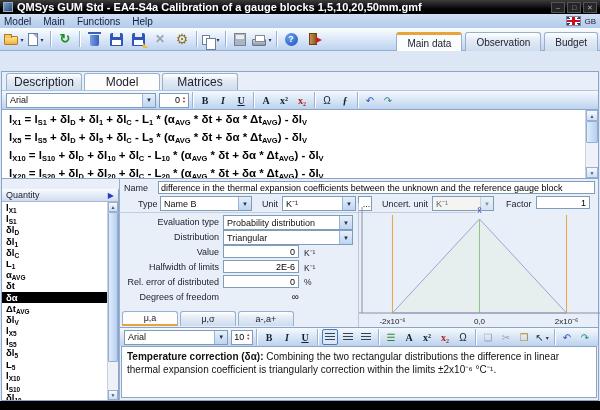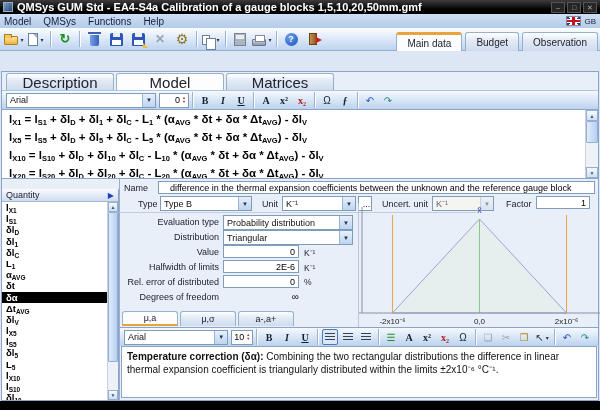--- a/index.html
+++ b/index.html
@@ -83,21 +83,21 @@
   .namerow { position:absolute; top:51px; left:0; width:600px; height:20px; }
   .namerow .lbl { position:absolute; left:9px; top:4px; font-size:10px; color:#223; }
   .namerow input { position:absolute; left:46px; top:2px; width:549px; height:16px;
     border:1px solid #7f9db9; font-size:10px; padding:0 3px; font-family:inherit; color:#111; }
 
   
   .frame { position:absolute; top:71px; left:1px; width:598px; height:330px;
     background:#e9eff9; border:1px solid #8ca4c8; }
 
   .modeltabs { position:absolute; top:1px; left:4px; display:flex; gap:2px; }
-  .dtab { height:17px; width:108px; font-size:15px; color:#223; display:flex; align-items:center; justify-content:center;
+  .dtab { height:17px; width:76px; font-size:12px; color:#223; display:flex; align-items:center; justify-content:center;
     border:1px solid #97b0cc; border-bottom:none; border-radius:3px 3px 0 0;
     background:linear-gradient(#ffffff,#e3ebf5 40%,#cfdcee); }
   .dtab.active { background:#fdfdfd; }
 
   .fmtoolbar { position:absolute; top:18px; left:0; width:596px; height:19px;
     background:linear-gradient(#f5f9fe,#d9e6f6 50%,#bcd2ee); border-top:1px solid #aec4e0;
     display:flex; align-items:center; padding:0 4px; }
   .combo { height:15px; background:#fff; border:1px solid #7f9db9; display:flex; align-items:center;
     font-size:9px; color:#111; position:relative; padding-left:3px; }
   .combo .arrowbtn { margin-left:auto; width:13px; height:13px; background:linear-gradient(#e8f0fb,#bcd4f2);
@@ -139,21 +139,21 @@
   .q-item { height:11.2px; line-height:11.2px; font-size:9.5px; font-weight:bold; color:#000; padding-left:4px; white-space:nowrap; }
   .q-item sub { font-size:6.5px; font-weight:bold; }
   .q-item.selected { background:#000; color:#fff; }
   .qscroll { position:absolute; top:13px; right:0; width:11px; bottom:0; background:#eef1f8; border-left:1px solid #c8d0dc; }
 
   
   .detail { position:absolute; top:107px; left:117px; right:0; bottom:0; background:#e9eff9; border-left:1px solid #98aecb; }
   .drow-name { position:absolute; top:2px; left:0; right:0; height:14px; }
   .drow-name .lbl { position:absolute; left:4px; top:2px; font-size:9px; color:#223; }
   .drow-name input { position:absolute; left:38px; top:0; right:3px; height:13px; border:1px solid #7f9db9;
-    font-size:9px; padding:0 11px; font-family:inherit; }
+    font-size:9px; padding:0 2px; font-family:inherit; }
   .typerow { position:absolute; top:17px; left:0; right:0; height:15px; font-size:9px; color:#223; }
   .typerow .lbl { position:absolute; top:3px; }
   .hline { position:absolute; top:33px; left:0; width:356px; border-top:1px solid #c4cee0; }
 
   .formarea { position:absolute; top:36px; left:0; width:237px; height:96px; }
   .frow { position:absolute; left:0; height:14px; width:237px; font-size:9px; color:#223; }
   .frow .flbl { position:absolute; left:0; top:2px; width:99px; text-align:right; }
   .frow .fcombo { position:absolute; left:103px; top:0; width:130px; }
   .frow .finput { position:absolute; left:103px; top:0; width:76px; height:13px; border:1px solid #7f9db9;
     font-size:9px; text-align:right; padding:0 3px; font-family:inherit; }
@@ -188,21 +188,21 @@
     <span class="wctrl">
         <span class="wbtn">–</span>
         <span class="wbtn">□</span>
         <span class="wbtn">✕</span>
       </span>
   </div>
 
   <div class="menubar">
     <span style="display:flex;">
         <span class="menu-item">Model</span>
-        <span class="menu-item">QMSys</span>
+        <span class="menu-item">Main</span>
         <span class="menu-item">Functions</span>
         <span class="menu-item">Help</span>
       </span>
     <span class="menubar-right">
       <span class="flag"></span>
       <span class="langtxt">GB</span>
     </span>
   </div>
 
   <div class="toolbar">
@@ -254,22 +254,22 @@
           <span class="glyph">?</span>
         </span>
         <span class="tb icon-exit">
           <span class="ic"></span>
         </span>
       </span>
   </div>
 
   <div class="maintabs">
       <span class="mtab active">Main data</span>
+      <span class="mtab">Observation</span>
       <span class="mtab">Budget</span>
-      <span class="mtab">Observation</span>
     </div>
 
 
   <div class="frame">
     <div class="modeltabs">
         <span class="dtab">Description</span>
         <span class="dtab active">Model</span>
         <span class="dtab">Matrices</span>
       </div>
 
@@ -371,21 +371,21 @@
     </div>
 
     <div class="detail">
       <div class="drow-name">
         <span class="lbl">Name</span>
         <input value="difference in the thermal expansion coefficients between the unknown and the reference gauge block" style="">
       </div>
       <div class="typerow">
         <span class="lbl" style="left:18px;">Type</span>
         <span class="combo" style="position:absolute; left:40px; top:0; width:92px;">
-          <span>Type B</span>
+          <span>Name B</span>
           <span class="arrowbtn">▼</span>
         </span>
         <span class="lbl" style="left:142px;">Unit</span>
         <span class="combo" style="position:absolute; left:162px; top:0; width:74px;">
           <span>K⁻¹</span>
           <span class="arrowbtn">▼</span>
         </span>
         <span class="combo" style="position:absolute; left:238px; top:0; width:14px; justify-content:center;">
             <span>...</span>
           </span>
@@ -523,17 +523,17 @@
             <span class="fbtn">
               <span class="blue">↶</span>
             </span>
             <span class="fbtn">
               <span class="teal">↷</span>
             </span>
           </span>
       </div>
 
       <div class="notearea">
-        <b>Temperature correction (δα):</b><span> Combining the two rectangular distributions the difference in linear thermal expansion coefficient is triangularly distributed within the limits  ±2x10⁻⁶ °C⁻¹.</span>
+        <b>Temperature correction (δα):</b><span> Combining the two rectangular distributions the difference in linear thermal expansion coefficient is triangularly correction within the limits  ±2x10⁻⁶ °C⁻¹.</span>
       </div>
     </div>
   </div>
 </div>
 
 </body></html>

